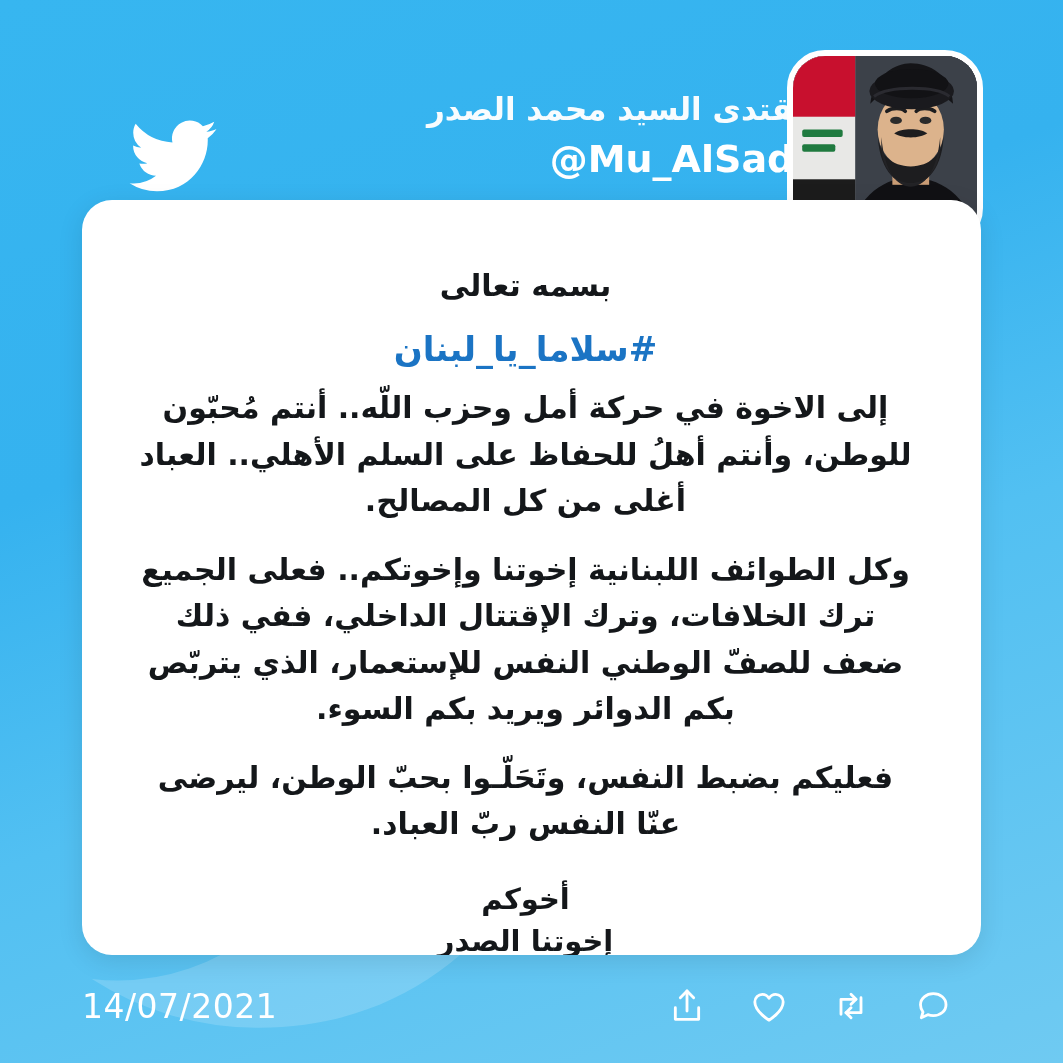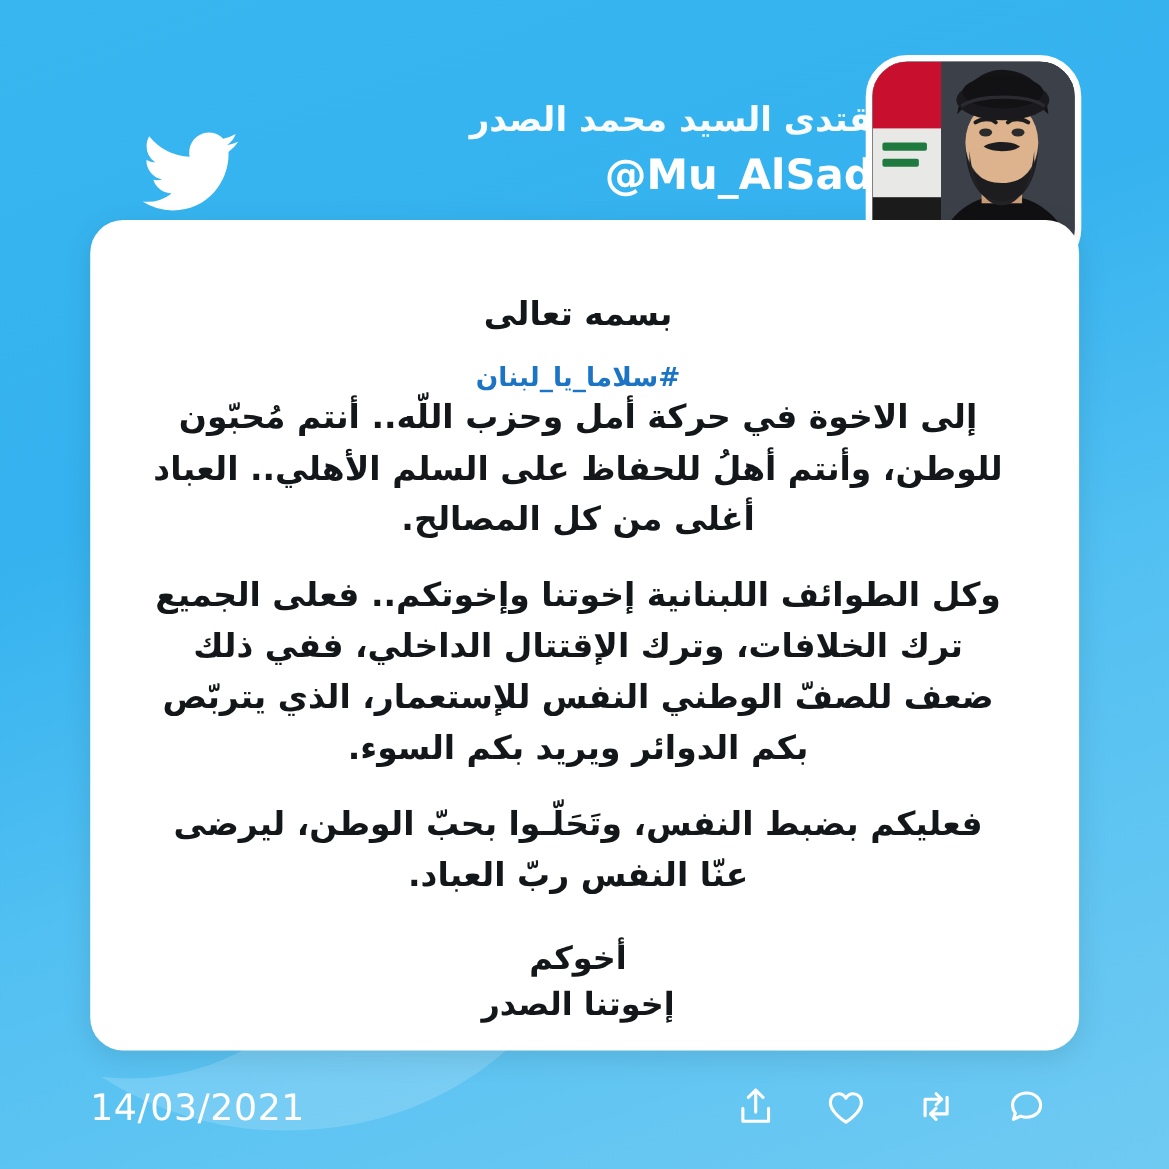--- a/index.html
+++ b/index.html
@@ -109,23 +109,24 @@
   .bismillah {
     text-align: center;
     font-size: 30px;
     font-weight: bold;
     color: #14171a;
     margin: 8px 0 26px 0;
     direction: rtl;
   }
   .hashtag {
     text-align: center;
-    font-size: 24px;
+    font-size: 34px;
     font-weight: bold;
     color: #1b74c4;
+    margin-bottom: 16px;
     direction: rtl;
   }
   .para {
     font-size: 30px;
     line-height: 1.55;
     color: #14171a;
     font-weight: bold;
     text-align: center;
     direction: rtl;
     margin: 0 0 22px 0;
@@ -245,21 +246,21 @@
     <p class="para">إلى الاخوة في حركة أمل وحزب اللّه.. أنتم مُحبّون للوطن، وأنتم أهلُ للحفاظ على السلم الأهلي.. العباد أغلى من كل المصالح.</p>
     <p class="para">وكل الطوائف اللبنانية إخوتنا وإخوتكم.. فعلى الجميع ترك الخلافات، وترك الإقتتال الداخلي، ففي ذلك ضعف للصفّ الوطني النفس للإستعمار، الذي يتربّص بكم الدوائر ويريد بكم السوء.</p>
     <p class="para">فعليكم بضبط النفس، وتَحَلّـوا بحبّ الوطن، ليرضى عنّا النفس ربّ العباد.</p>
     <div class="signature">
       <div>أخوكم</div>
       <div>إخوتنا الصدر</div>
     </div>
   </div>
 
   <div class="footer">
-    <div class="date">14/03/2021</div>
+    <div class="date">14/07/2021</div>
 
     <div class="actions">
 
       <span class="action-icon">
         <svg viewBox="0 0 24 24" aria-hidden="true">
           <g fill="none" stroke="#ffffff" stroke-width="1.7" stroke-linecap="round" stroke-linejoin="round">
             <path d="M12 3 L12 15"></path>
             <path d="M8 7 L12 3 L16 7"></path>
             <path d="M5 13 L5 20 L19 20 L19 13"></path>
           </g>

